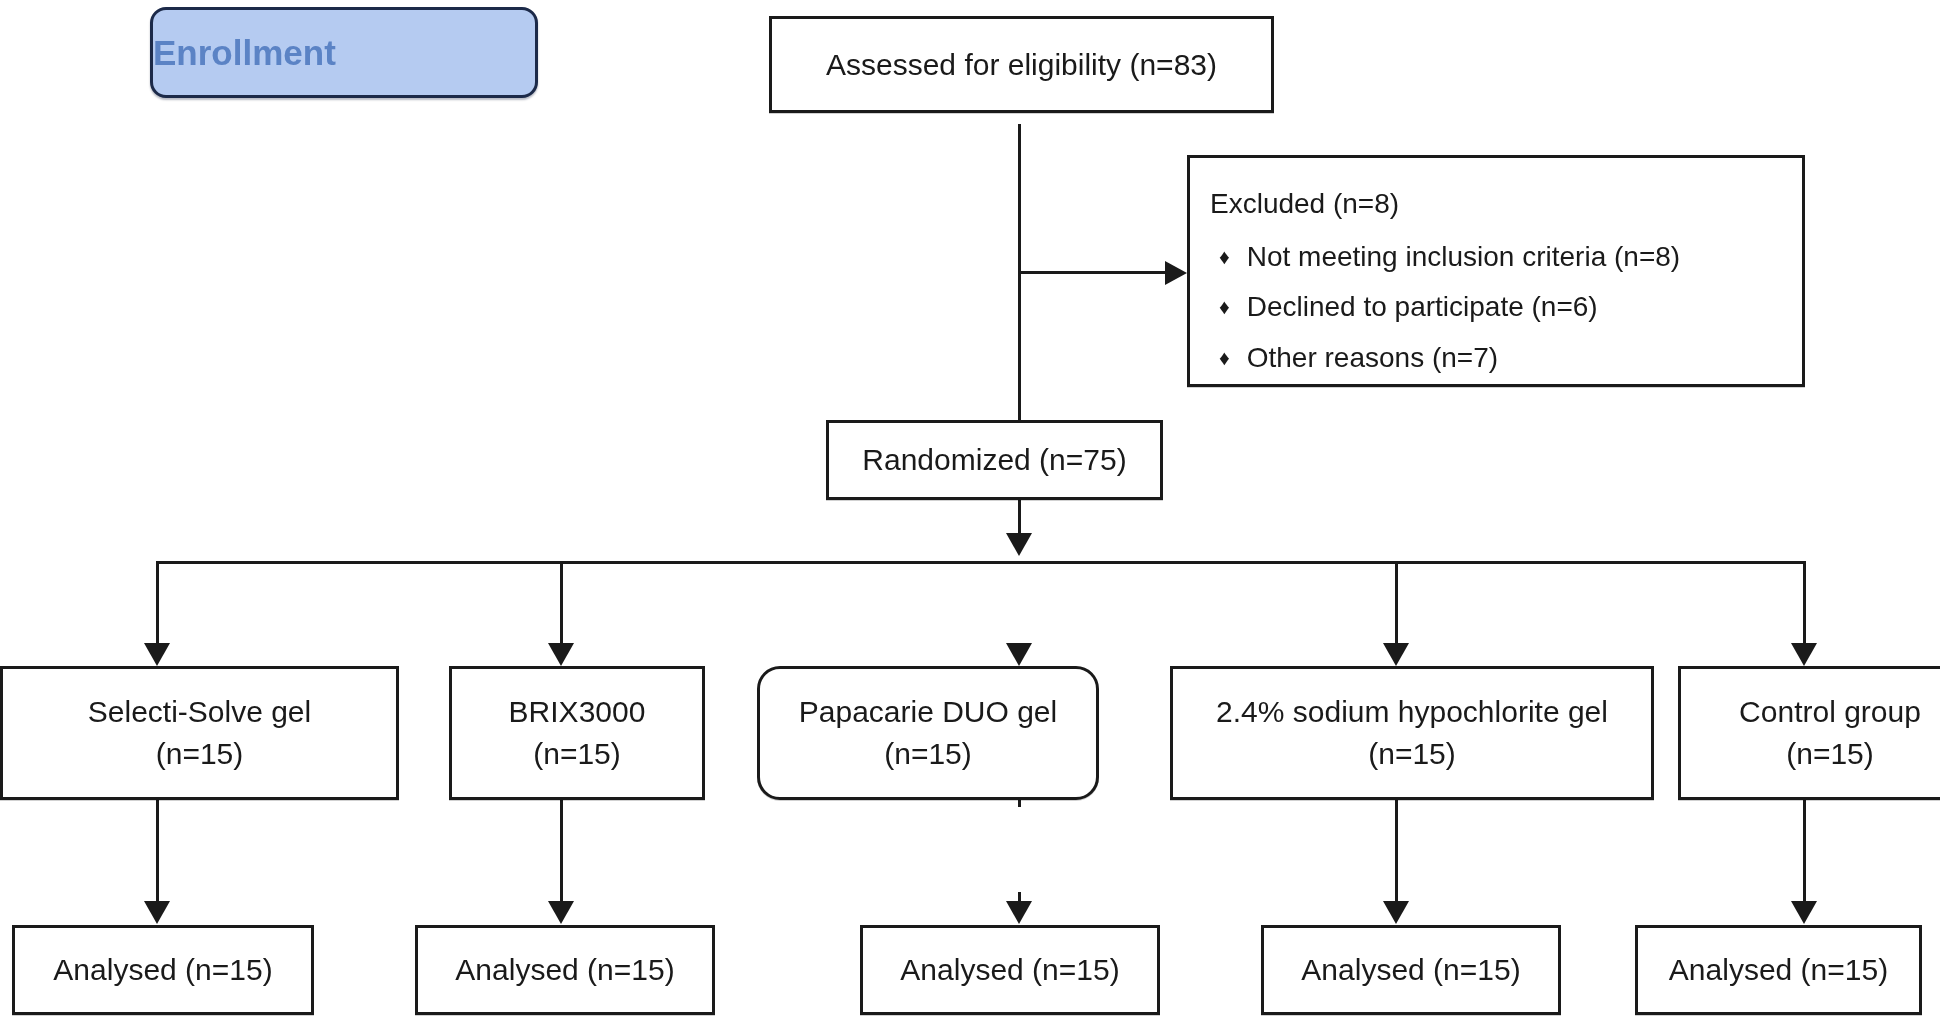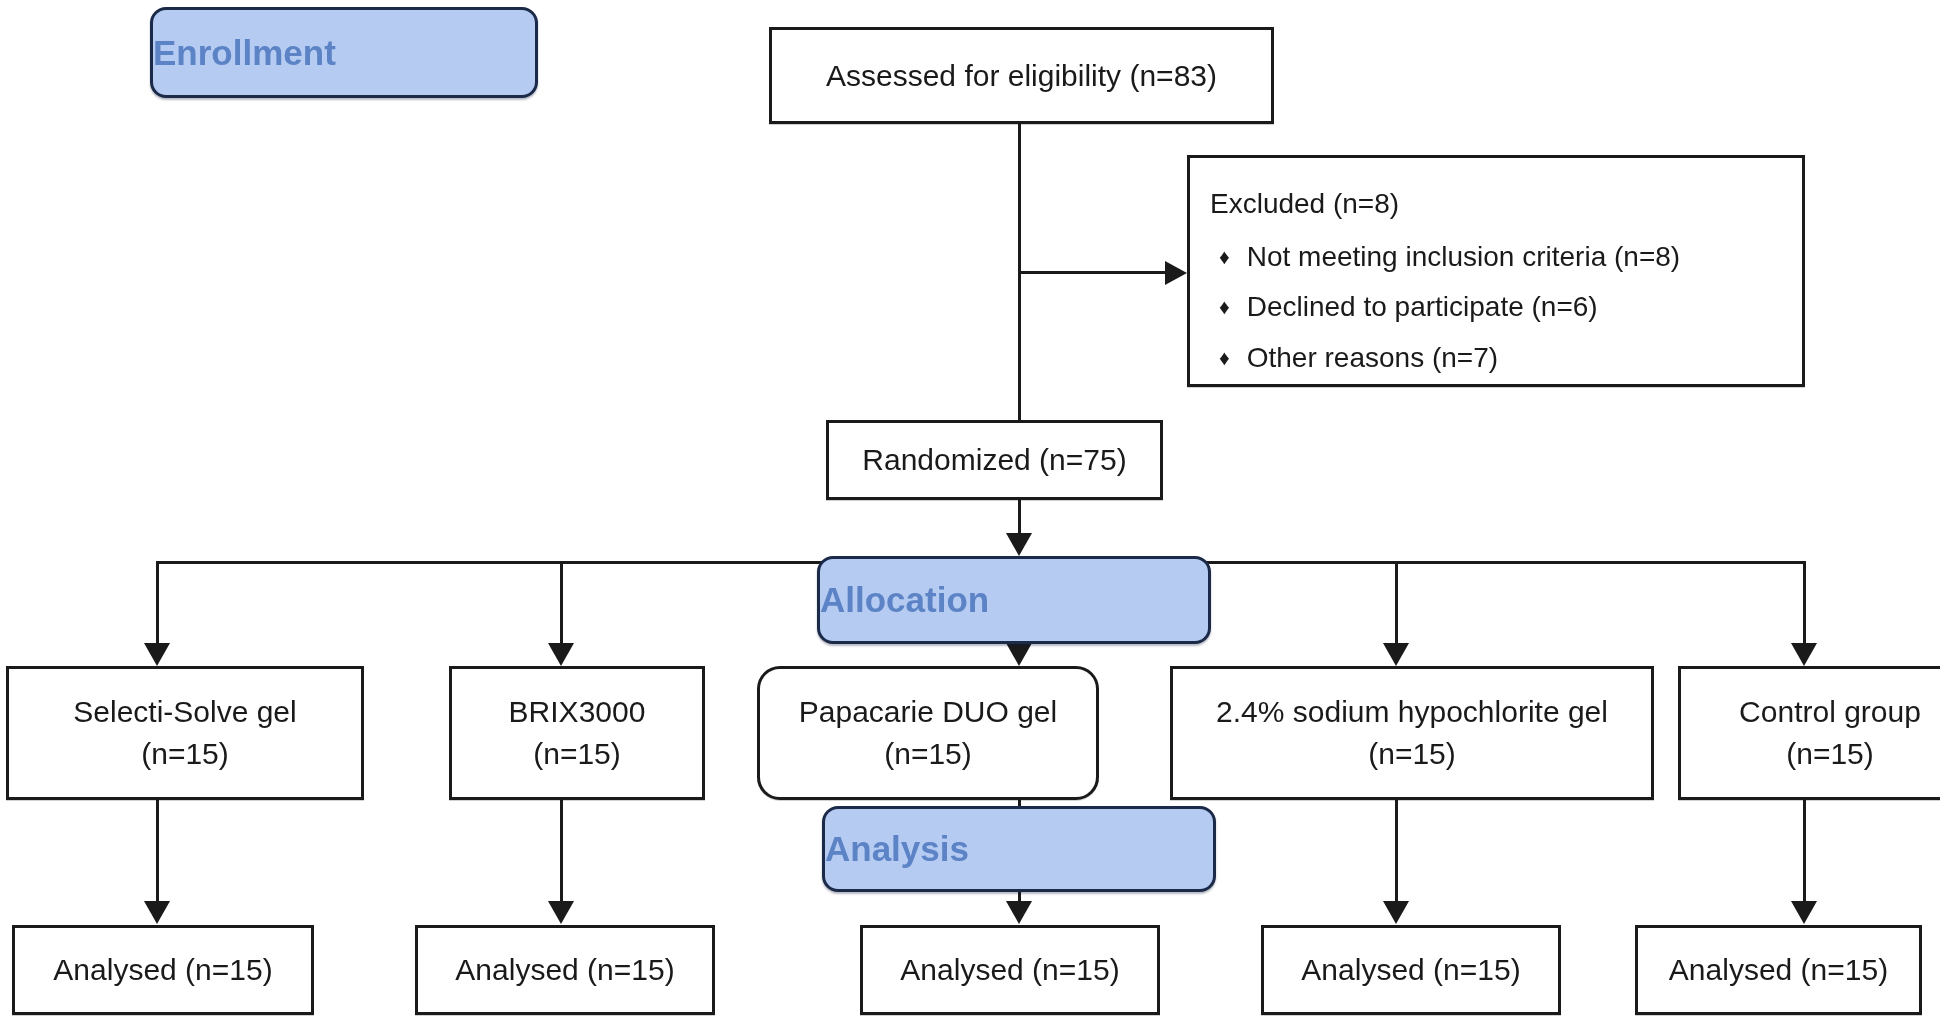--- a/index.html
+++ b/index.html
@@ -101,28 +101,22 @@
   <div class="line" style="left:1018px;top:892px;width:3px;height:10px;"></div>
   <div class="arrow-down" style="left:1006px;top:901px;"></div>
   <div class="line" style="left:1395px;top:800px;width:3px;height:102px;"></div>
   <div class="arrow-down" style="left:1383px;top:901px;"></div>
   <div class="line" style="left:1803px;top:800px;width:3px;height:102px;"></div>
   <div class="arrow-down" style="left:1791px;top:901px;"></div>
 
   <div class="stage" style="left:150px;top:7px;width:388px;height:91px;">
     <span>Enrollment</span>
   </div>
-  <div class="stage" style="left:817px;top:556px;width:394px;height:88px;">
-    <span>Allocation</span>
-  </div>
-  <div class="stage" style="left:822px;top:806px;width:394px;height:86px;">
-    <span>Analysis</span>
-  </div>
 
-  <div class="box" style="left:769px;top:27px;width:505px;height:97px;">
+  <div class="box" style="left:769px;top:16px;width:505px;height:97px;">
     <span>Assessed for eligibility (n=83)</span>
   </div>
 
   <div class="box excluded" style="left:1187px;top:155px;width:618px;height:232px;">
     <div class="excluded-title">Excluded (n=8)</div>
     <div class="excl-item">
       <span class="bullet">♦</span>
       <span>Not meeting inclusion criteria (n=8)</span>
     </div>
     <div class="excl-item">
@@ -132,21 +126,21 @@
     <div class="excl-item">
       <span class="bullet">♦</span>
       <span>Other reasons (n=7)</span>
     </div>
   </div>
 
   <div class="box" style="left:826px;top:420px;width:337px;height:80px;">
     <span>Randomized (n=75)</span>
   </div>
 
-  <div class="box two-line" style="left:6px;top:666px;width:358px;height:134px;">
+  <div class="box two-line" style="left:0;top:666px;width:399px;height:134px;">
     <span>Selecti-Solve gel</span>
     <span>(n=15)</span>
   </div>
   <div class="box two-line" style="left:449px;top:666px;width:256px;height:134px;">
     <span>BRIX3000</span>
     <span>(n=15)</span>
   </div>
   <div class="box two-line" style="left:757px;top:666px;width:342px;height:134px;border-radius:23px;">
     <span>Papacarie DUO gel</span>
     <span>(n=15)</span>

